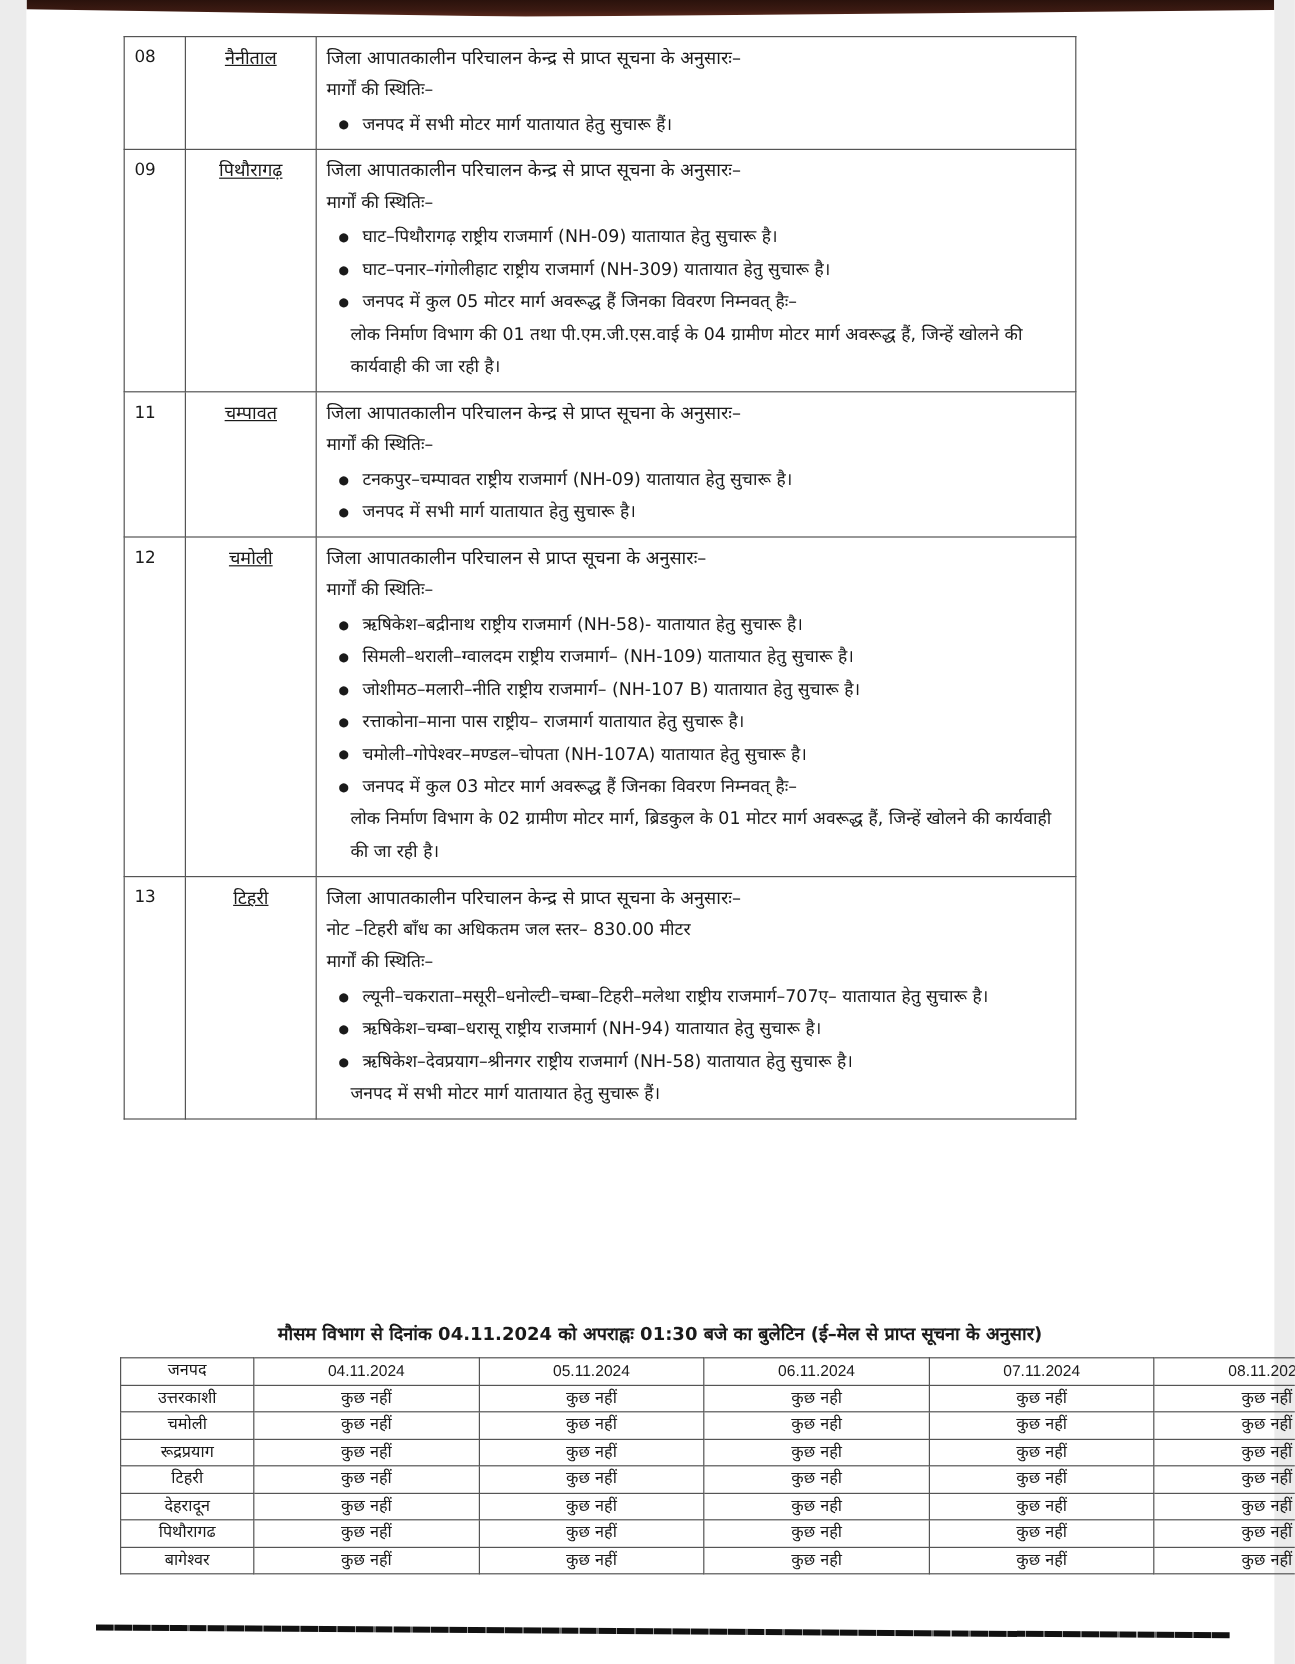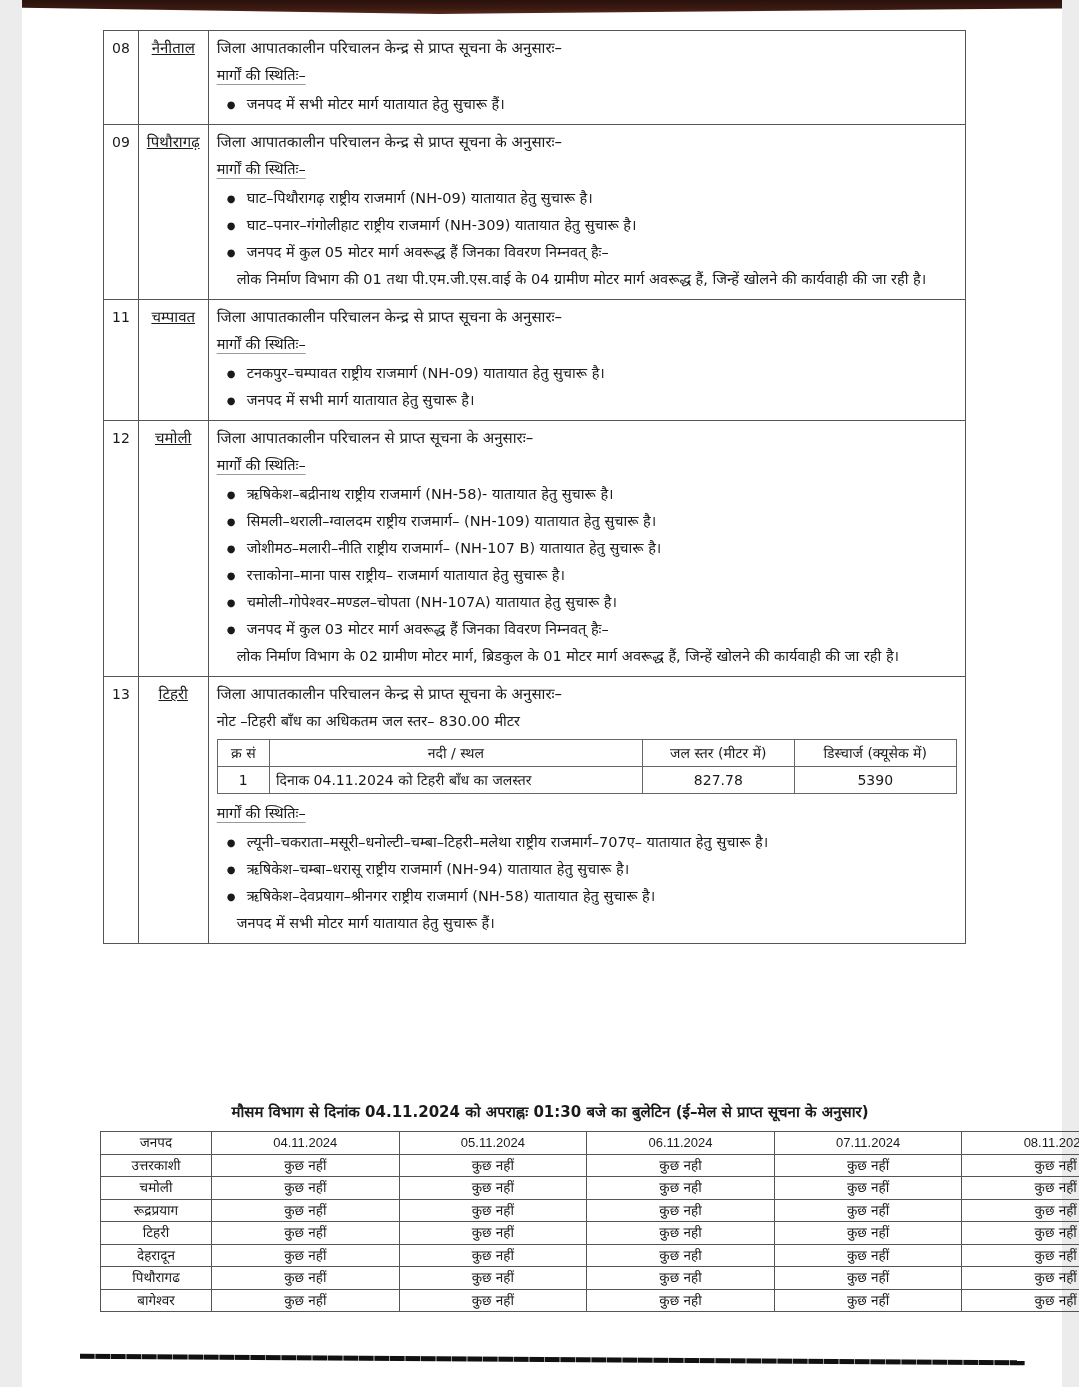--- a/index.html
+++ b/index.html
@@ -28,21 +28,21 @@
   .report td {
     border: 1.3px solid #555;
     vertical-align: top;
     padding: 4px 8px 6px 8px;
     line-height: 27px;
   }
   .c-num { width: 34px; text-align: left; font-size: 14px; }
   .c-dist { width: 92px; text-align: center; font-size: 15px; text-decoration: underline; }
   .c-body { width: auto; }
   .lead { font-size: 15px; }
-  .status-head { text-decoration: underline; text-decoration-color: #999; text-underline-offset: 4px; }
+  .status-head { text-decoration-color: #999; text-underline-offset: 4px; }
   ul.bullets { margin: 2px 0 0 0; padding-left: 18px; list-style: none; }
   ul.bullets li { position: relative; padding-left: 12px; }
   ul.bullets li::before {
     content: "\25CF"; position: absolute; left: -8px; top: 0; font-size: 10px;
   }
   .detail { padding-left: 20px; }
   
   .dam {
     border-collapse: collapse; width: 740px; margin: 4px 0 6px 0; font-size: 14px;
   }
@@ -131,36 +131,20 @@
           </ul>
           <div class="detail">लोक निर्माण विभाग के 02 ग्रामीण मोटर मार्ग, ब्रिडकुल के 01 मोटर मार्ग अवरूद्ध हैं, जिन्हें खोलने की कार्यवाही की जा रही है।</div>
         </td>
       </tr>
       <tr>
         <td class="c-num">13</td>
         <td class="c-dist">टिहरी</td>
         <td class="c-body">
           <div class="lead">जिला आपातकालीन परिचालन केन्द्र से प्राप्त सूचना के अनुसारः–</div>
           <div>नोट –टिहरी बाँध का अधिकतम जल स्तर– 830.00 मीटर</div>
-          <table class="dam">
-            <tbody>
-              <tr>
-                <td>क्र सं</td>
-                <td>नदी / स्थल</td>
-                <td>जल स्तर (मीटर में)</td>
-                <td>डिस्चार्ज (क्यूसेक में)</td>
-              </tr>
-              <tr>
-                <td class="">1</td>
-                <td class="left">दिनाक 04.11.2024 को टिहरी बाँध का जलस्तर</td>
-                <td class="">827.78</td>
-                <td class="">5390</td>
-              </tr>
-            </tbody>
-          </table>
           <div class="status-head">मार्गों की स्थितिः–</div>
           <ul class="bullets">
             <li>ल्यूनी–चकराता–मसूरी–धनोल्टी–चम्बा–टिहरी–मलेथा राष्ट्रीय राजमार्ग–707ए– यातायात हेतु सुचारू है।</li>
             <li>ऋषिकेश–चम्बा–धरासू राष्ट्रीय राजमार्ग (NH-94) यातायात हेतु सुचारू है।</li>
             <li>ऋषिकेश–देवप्रयाग–श्रीनगर राष्ट्रीय राजमार्ग (NH-58) यातायात हेतु सुचारू है।</li>
           </ul>
           <div class="detail">जनपद में सभी मोटर मार्ग यातायात हेतु सुचारू हैं।</div>
         </td>
       </tr>
     </tbody>

